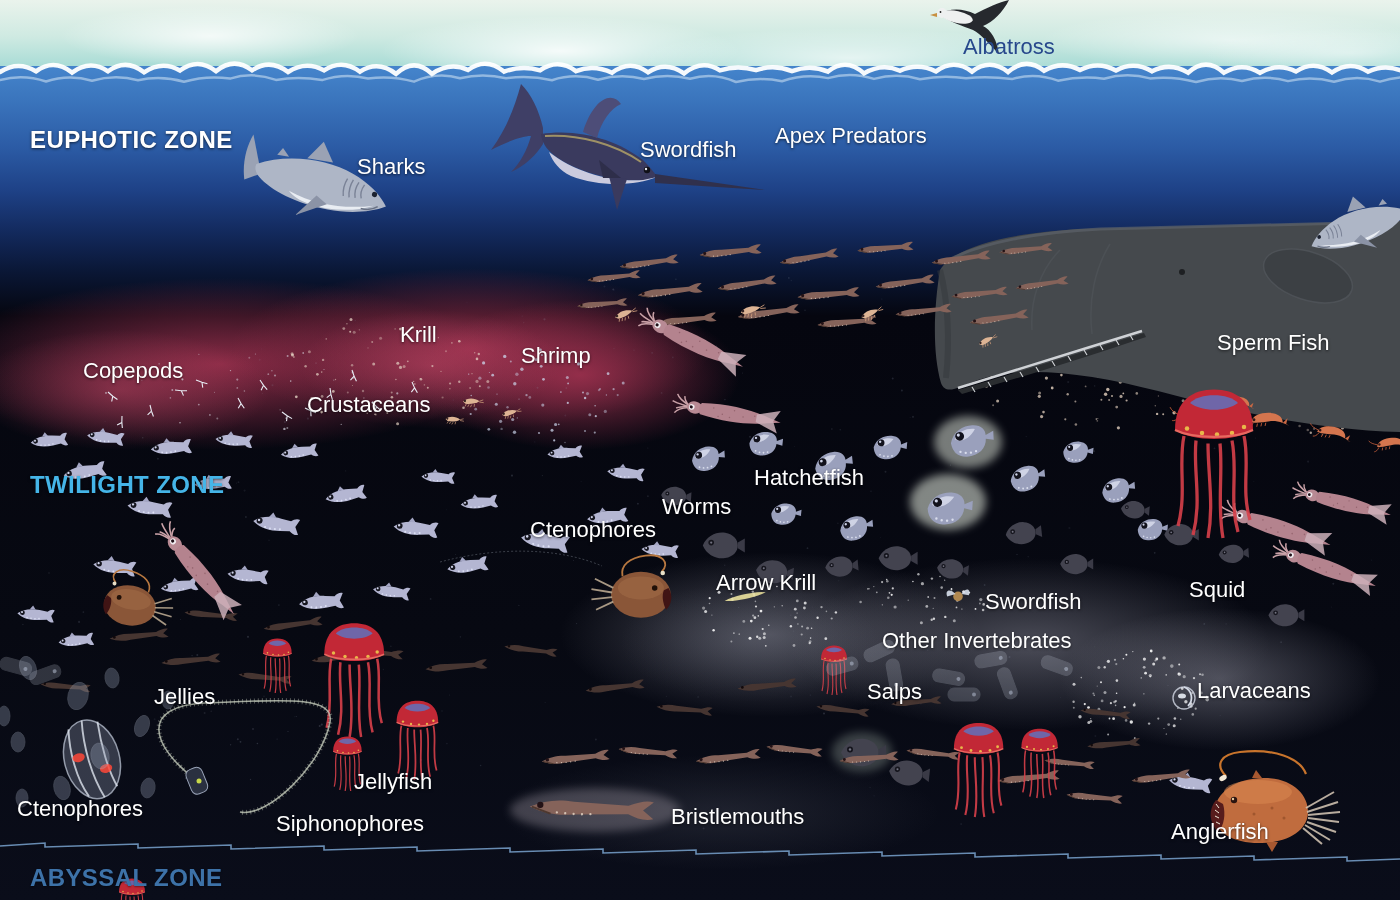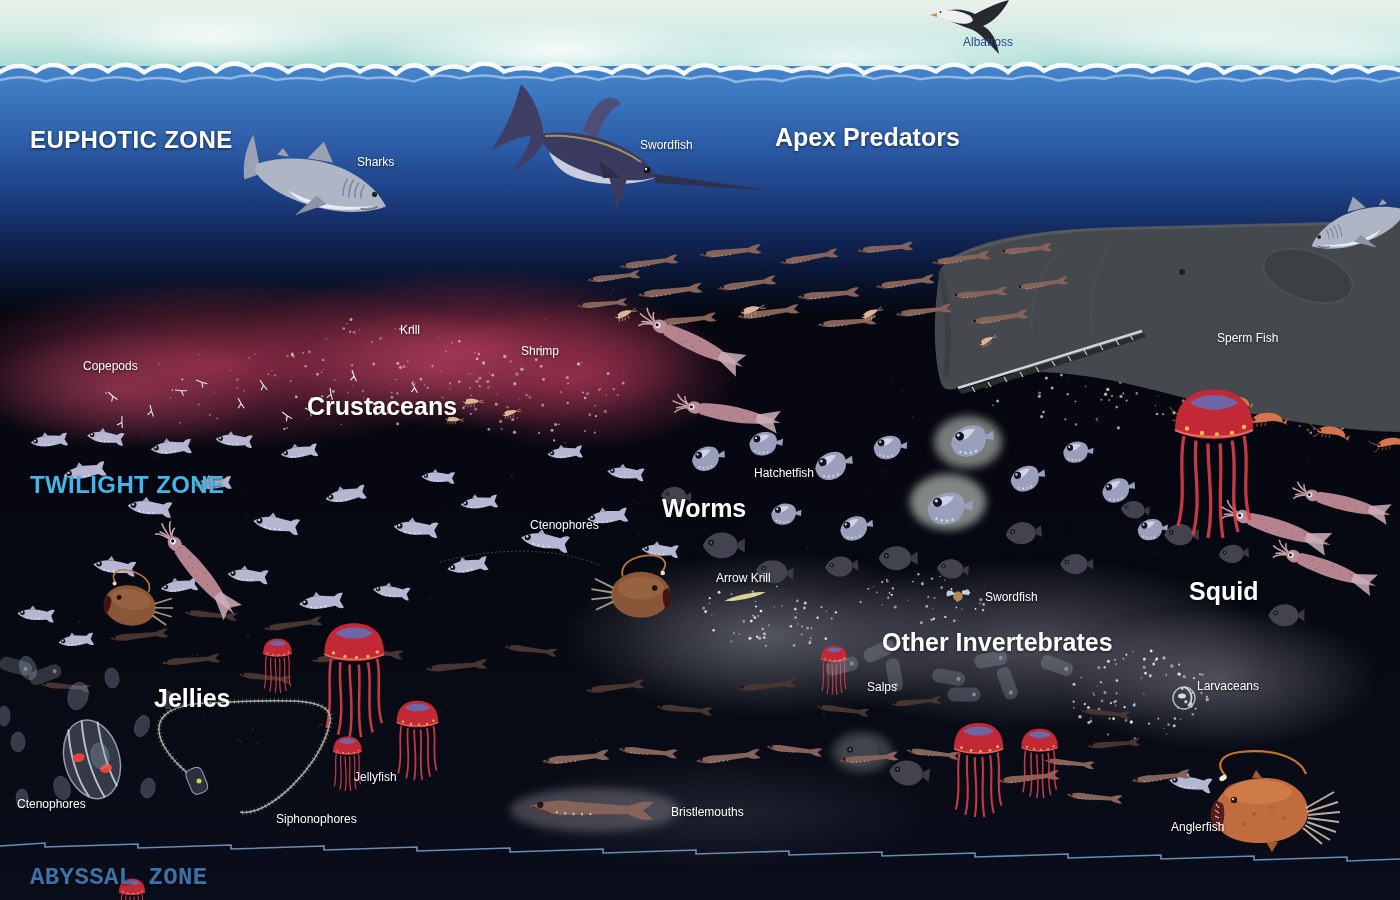--- a/index.html
+++ b/index.html
@@ -13,24 +13,24 @@
   #sea{position:absolute;left:0;top:66px;width:1400px;height:250px;
     background:linear-gradient(to bottom,#4585cc 0%,#3a74bc 14%,#2c5ca6 32%,#1e4186 50%,#132a5e 66%,#0a1736 82%,#05060f 100%);}
   .bloom{position:absolute;border-radius:50%;}
   .red{background:radial-gradient(closest-side,rgba(162,50,80,.85),rgba(162,50,80,0));}
   .red2{background:radial-gradient(closest-side,rgba(190,70,100,.5),rgba(190,70,100,0));}
   .gray{background:radial-gradient(closest-side,rgba(158,158,172,.45),rgba(158,158,172,0));}
   .gray2{background:radial-gradient(closest-side,rgba(130,135,150,.18),rgba(130,135,150,0));}
   svg.art{position:absolute;left:0;top:0;}
   .lbl{position:absolute;color:#fff;white-space:nowrap;text-shadow:0 1px 3px rgba(0,0,0,.65);line-height:1;}
   .zone{font-size:24px;font-weight:bold;letter-spacing:.4px;}
-  .grp{font-size:25px;font-weight:bold;}
-  .sp{font-size:12px;}
+  .grp{font-size:22px;font-weight:normal;}
+  .sp{font-size:22px;}
   .tw{color:#45b5e8;}
-  .ab{color:#3d72a8;text-shadow:0 1px 2px rgba(0,0,0,.4);font-family:Liberation Mono, monospace;}
+  .ab{color:#3d72a8;text-shadow:0 1px 2px rgba(0,0,0,.4);}
   .alb{color:#27488c;text-shadow:none;}
 </style>
 </head>
 <body>
 
 <div id="stage">
 
   <div id="sky"></div>
   <div class="cloud" style="left:60px;top:6px;width:300px;height:60px;opacity:.8"></div>
   <div class="cloud" style="left:380px;top:16px;width:360px;height:70px;opacity:.9"></div>

